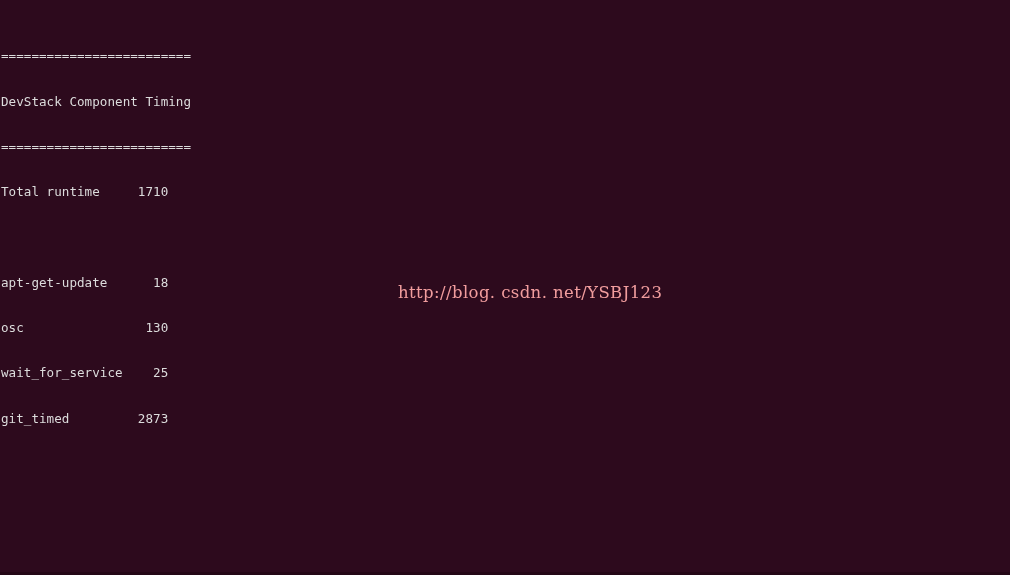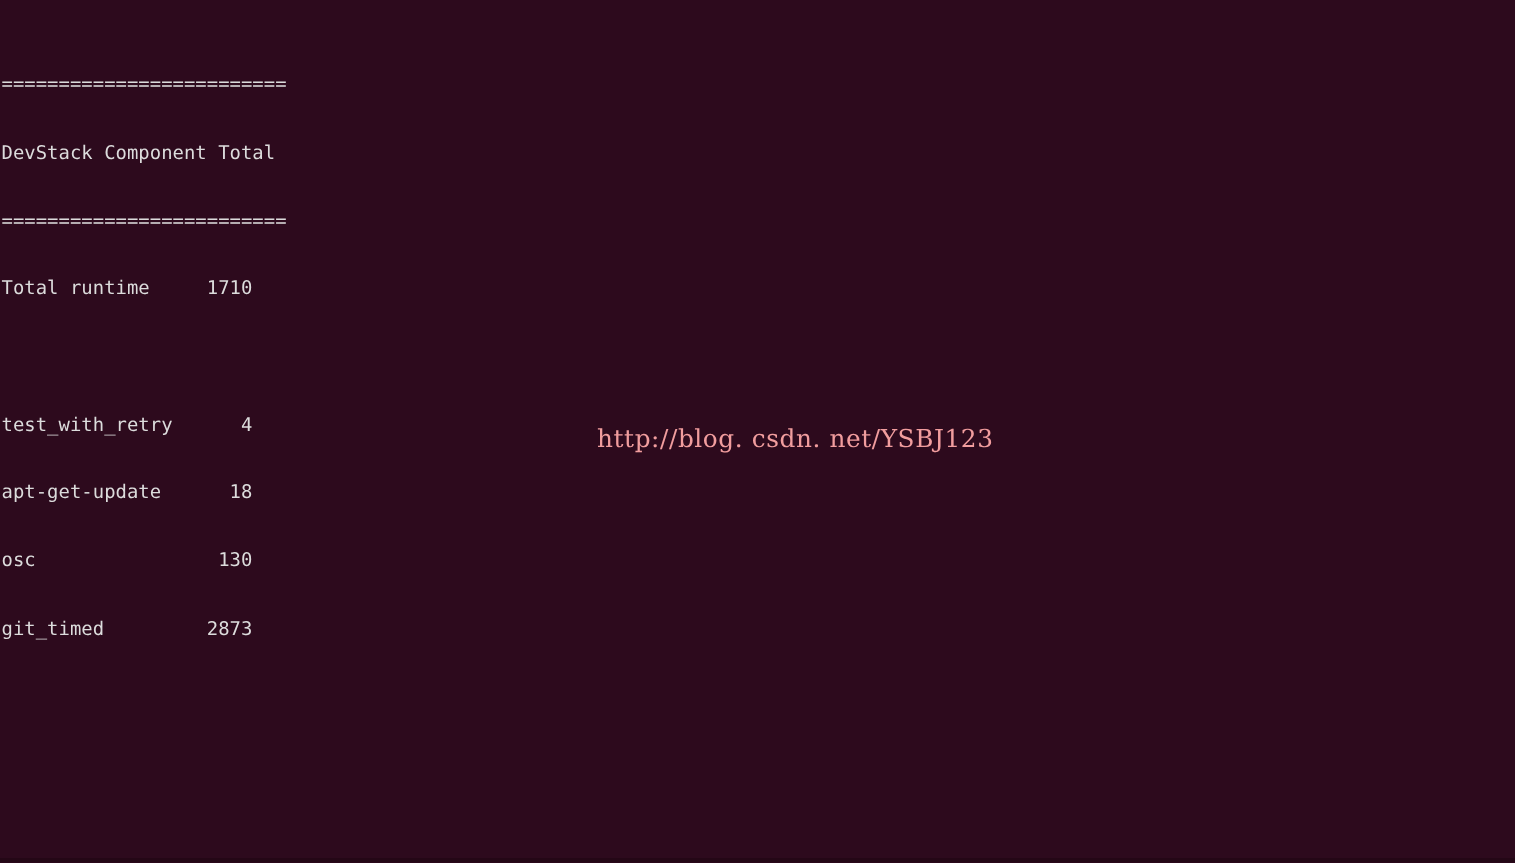--- a/index.html
+++ b/index.html
@@ -61,27 +61,27 @@
   }
 </style>
 </head>
 <body>
 
 <div id="terminal">
 
   <div id="screen">
 
     <div class="line">=========================</div>
-    <div class="line">DevStack Component Total</div>
+    <div class="line">DevStack Component Timing</div>
     <div class="line">=========================</div>
     <div class="line">Total runtime     1710</div>
     <div class="blank"></div>
-    <div class="line">test_with_retry      4</div>
     <div class="line">apt-get-update      18</div>
     <div class="line">osc                130</div>
+    <div class="line">wait_for_service    25</div>
     <div class="line">git_timed         2873</div>
     
     
     
 
     
     
     
 
     

